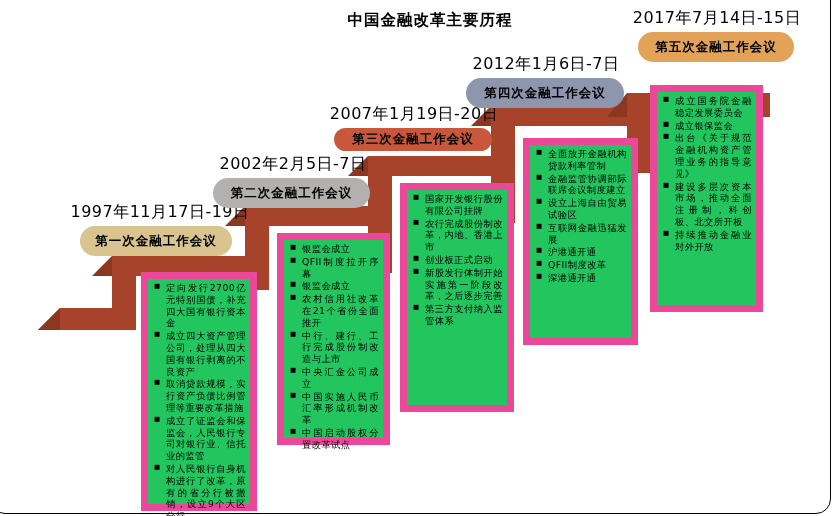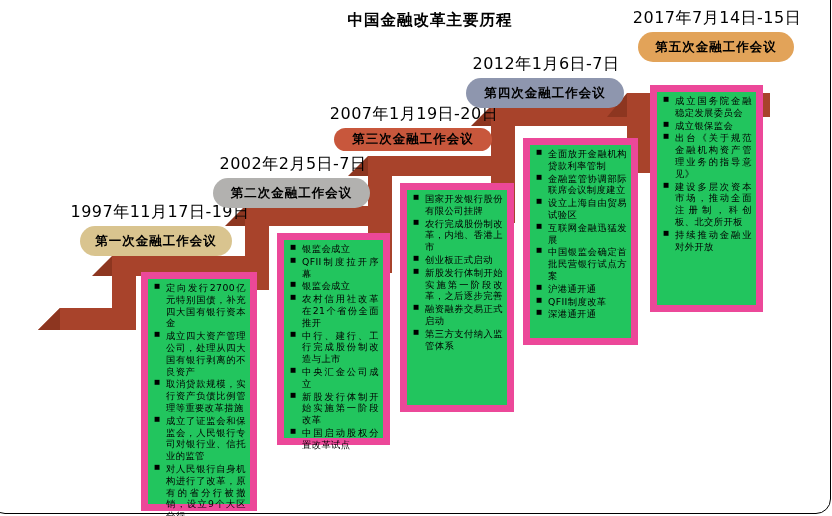--- a/index.html
+++ b/index.html
@@ -86,45 +86,43 @@
       <div class="date" style="left: 198px; top: 154px;">2002年2月5日-7日</div>
       <div class="pill" style="left: 213px; top: 178px; width: 157px; height: 30px; background: rgb(178, 177, 175);">第二次金融工作会议</div>
       <div class="box" style="left: 277px; top: 233px; width: 113px; height: 212px;">
         <ul>
           <li>银监会成立</li>
           <li>QFII制度拉开序幕</li>
           <li>银监会成立</li>
           <li>农村信用社改革在21个省份全面推开</li>
           <li>中行、建行、工行完成股份制改造与上市</li>
           <li>中央汇金公司成立</li>
-          <li>新股发行体制开始实施第一阶段改革</li>
+          <li>中国实施人民币汇率形成机制改革</li>
           <li>中国启动股权分置改革试点</li>
         </ul>
       </div>
       <div class="date" style="left: 319px; top: 104px;">2007年1月19日-20日</div>
       <div class="pill" style="left: 334px; top: 128px; width: 158px; height: 23px; background: rgb(200, 87, 60);">第三次金融工作会议</div>
       <div class="box" style="left: 400px; top: 183px; width: 114px; height: 229px;">
         <ul>
           <li>国家开发银行股份有限公司挂牌</li>
           <li>农行完成股份制改革，内地、香港上市</li>
           <li>创业板正式启动</li>
           <li>新股发行体制开始实施第一阶段改革，之后逐步完善</li>
-          <li>融资融券交易正式启动</li>
           <li>第三方支付纳入监管体系</li>
         </ul>
       </div>
       <div class="date" style="left: 451px; top: 54px;">2012年1月6日-7日</div>
       <div class="pill" style="left: 466px; top: 78px; width: 158px; height: 30px; background: rgb(142, 150, 174);">第四次金融工作会议</div>
       <div class="box" style="left: 523px; top: 138px; width: 115px; height: 207px;">
         <ul>
           <li>全面放开金融机构贷款利率管制</li>
           <li>金融监管协调部际联席会议制度建立</li>
           <li>设立上海自由贸易试验区</li>
           <li>互联网金融迅猛发展</li>
-          <li>中国银监会确定首批民营银行试点方案</li>
           <li>沪港通开通</li>
           <li>QFII制度改革</li>
           <li>深港通开通</li>
         </ul>
       </div>
       <div class="date" style="left: 622px; top: 8px;">2017年7月14日-15日</div>
       <div class="pill" style="left: 638px; top: 32px; width: 156px; height: 30px; background: rgb(226, 163, 89);">第五次金融工作会议</div>
       <div class="box" style="left: 650px; top: 85px; width: 113px; height: 227px;">
         <ul>
           <li>成立国务院金融稳定发展委员会</li>

